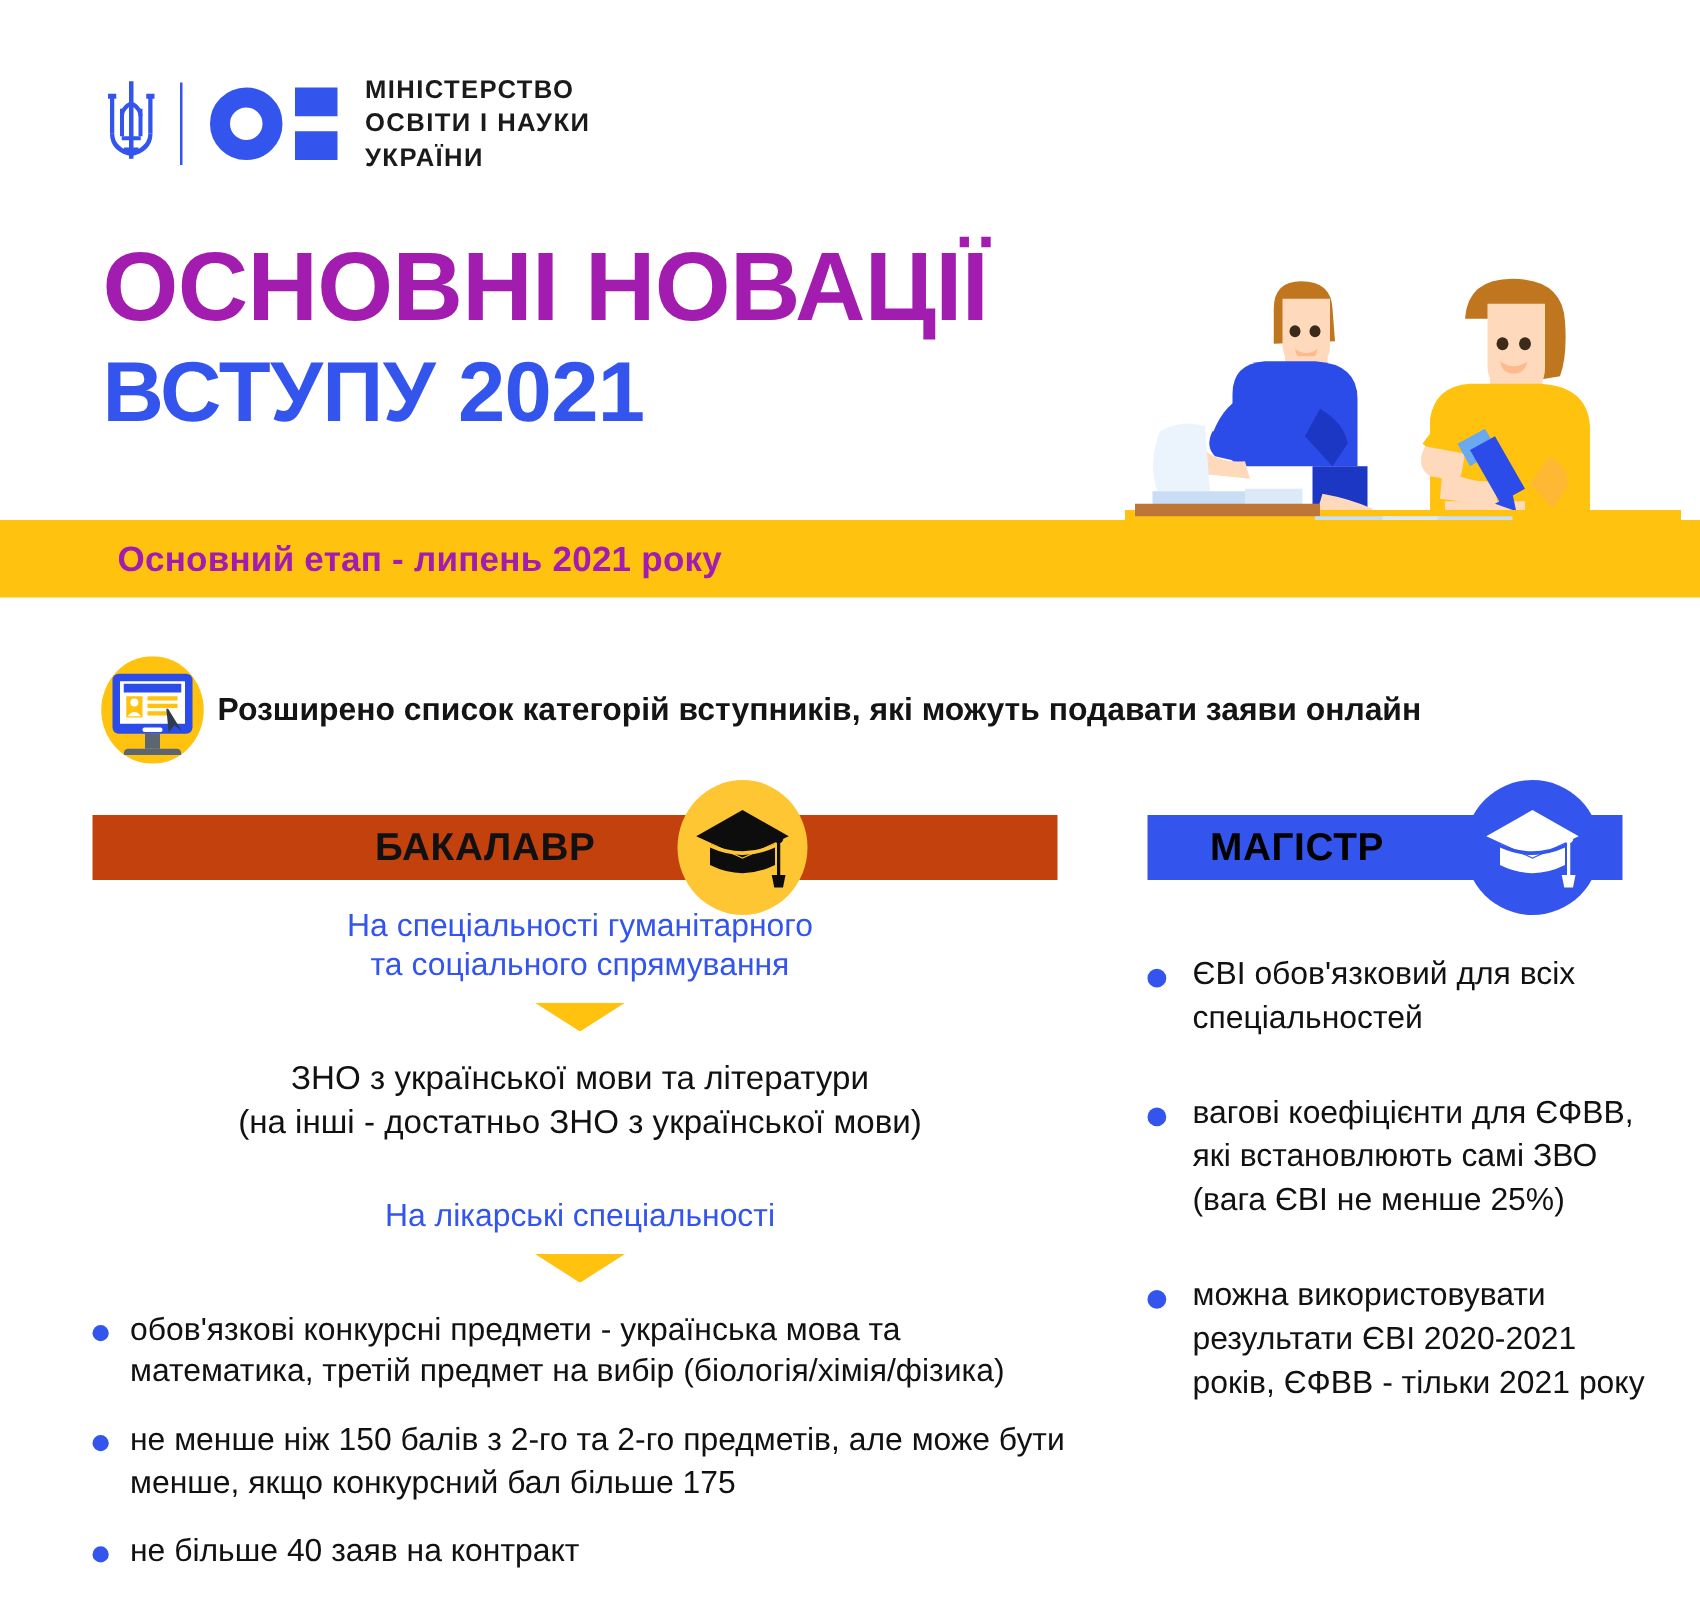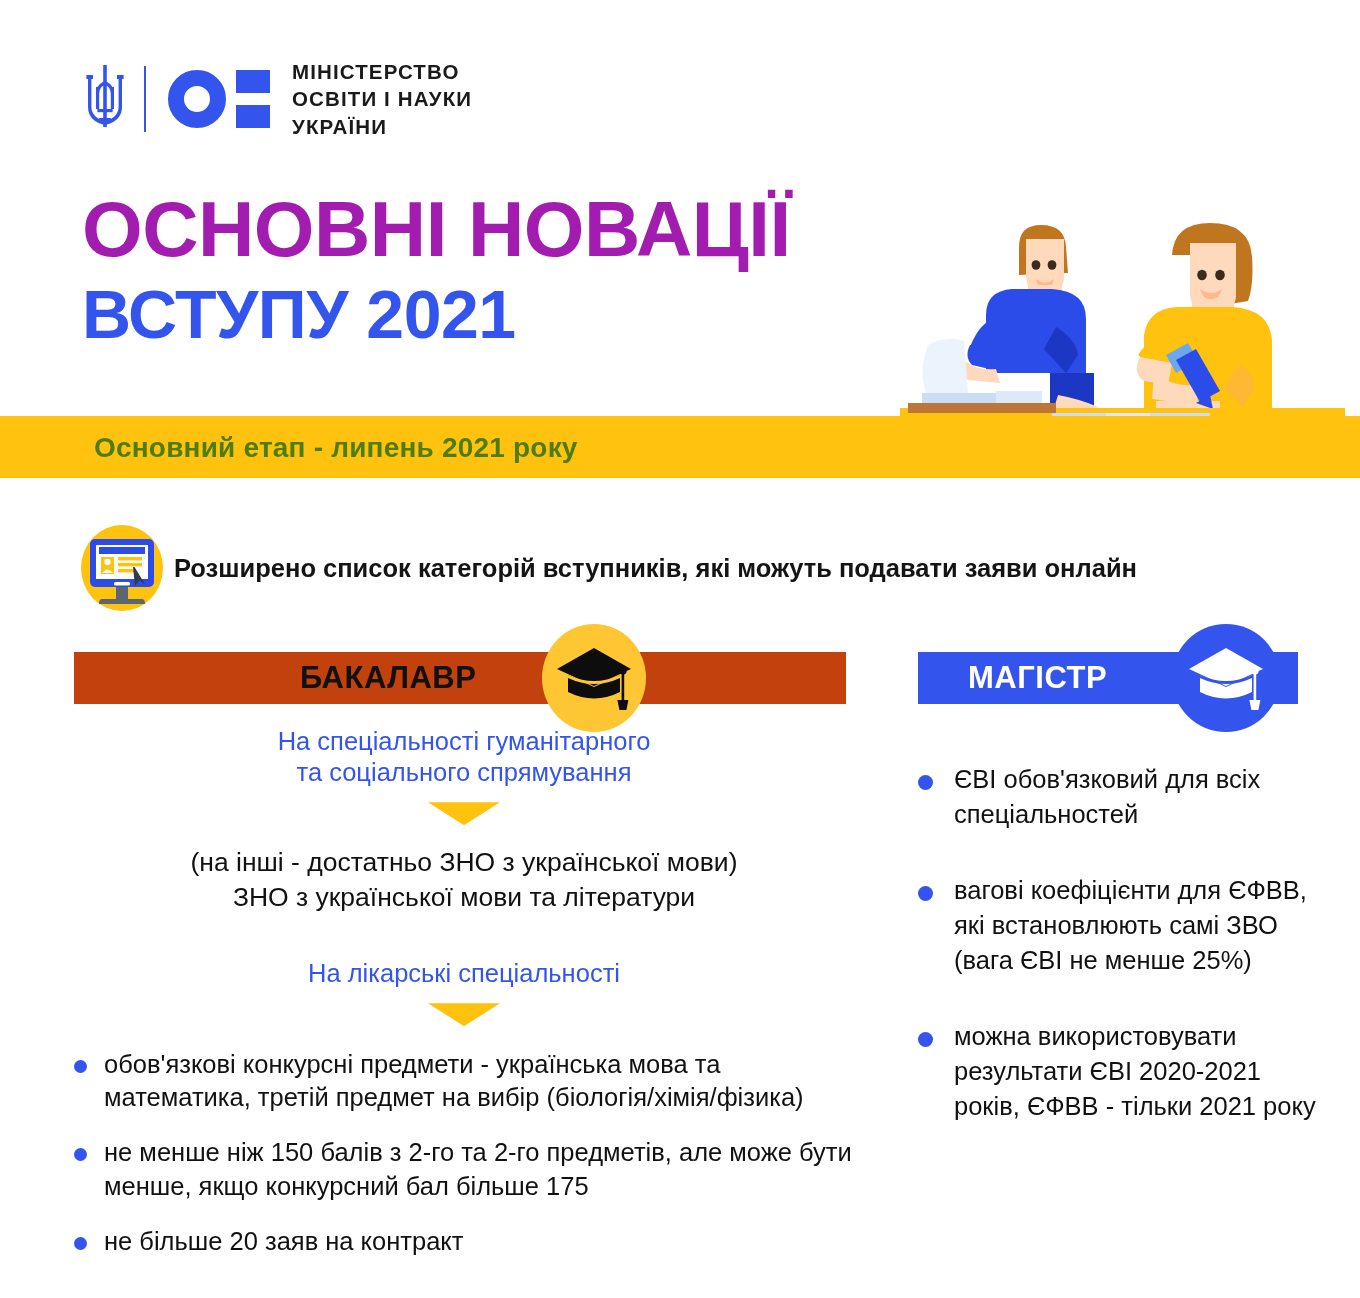--- a/index.html
+++ b/index.html
@@ -26,34 +26,34 @@
   .title { position: absolute; left: 82px; top: 190px; }
   .title-l1 { font-size: 78px; font-weight: bold; color: #a21caf; letter-spacing: -0.5px; line-height: 1.0; }
   .title-l2 { font-size: 68px; font-weight: bold; color: #3355ee; letter-spacing: -0.5px; line-height: 1.0; margin-top: 12px; }
 
   
   .illo { position: absolute; left: 900px; top: 205px; width: 445px; height: 265px; }
 
   
   .stage-band { position: absolute; left: 0; top: 416px; width: 1360px; height: 62px; background: #FFC20E; }
   .stage-band-text { position: absolute; left: 94px; top: 432px; font-size: 28px; font-weight: bold;
-                     color: #4d7c0f; letter-spacing: .2px; }
+                     color: #a21caf; letter-spacing: .2px; }
 
   
   .note-row { position: absolute; left: 80px; top: 525px; display: flex; align-items: center; }
   .note-icon-wrap { width: 84px; height: 86px; position: relative; flex: none; }
   .note-text { margin-left: 10px; font-size: 25.5px; font-weight: bold; color: #141414; white-space: nowrap; }
 
   
   .band { position: absolute; height: 52px; display: flex; align-items: center; }
   .band-bach { left: 74px; top: 652px; width: 772px; background: #c2410c; }
   .band-mast { left: 918px; top: 652px; width: 380px; background: #3355ee; }
   .band-label { font-size: 31px; font-weight: bold; letter-spacing: .5px; }
   .band-bach .band-label { color: #111; position: absolute; left: 226px; }
-  .band-mast .band-label { color: #ffffff; position: absolute; left: 50px; }
+  .band-mast .band-label { color: #000000; position: absolute; left: 50px; }
   .cap-badge { position: absolute; display: flex; align-items: center; justify-content: center; }
   .cap-bach { left: 542px; top: 624px; width: 104px; height: 108px; border-radius: 52px/54px; background: #FFC633; }
   .cap-mast { left: 1172px; top: 624px; width: 108px; height: 108px; border-radius: 50%; background: #3355ee; }
 
   
   .lcol { position: absolute; left: 74px; top: 726px; width: 780px; }
   .sub-head { color: #3355ee; font-size: 25.5px; line-height: 1.22; text-align: center; font-weight: normal; }
   .arrow-down { width: 72px; height: 23px; margin: 14px auto 0;
                 background: #FFC20E; clip-path: polygon(0 0, 100% 0, 50% 100%); }
   .center-text { font-size: 26.5px; line-height: 1.3; color: #111; text-align: center; margin-top: 20px; }
@@ -209,39 +209,39 @@
     </svg>
   </div>
 
   <div class="lcol">
     <div class="sub-head">
       <div>На спеціальності гуманітарного</div>
       <div>та соціального спрямування</div>
     </div>
     <div class="arrow-down"></div>
     <div class="center-text">
+      <div>ЗНО з української мови та літератури</div>
       <div>(на інші - достатньо ЗНО з української мови)</div>
-      <div>ЗНО з української мови та літератури</div>
     </div>
 
     <div class="sub-head" style="margin-top:44px">На лікарські спеціальності</div>
     <div class="arrow-down"></div>
 
     <div style="margin-top:22px">
       <div class="bul">
         <span class="dot"></span>
         <span class="bul-txt">обов'язкові конкурсні предмети - українська мова та математика, третій предмет на вибір (біологія/хімія/фізика)</span>
       </div>
       <div class="bul">
         <span class="dot"></span>
         <span class="bul-txt">не менше ніж 150 балів з 2-го та 2-го предметів, але може бути менше, якщо конкурсний бал більше 175</span>
       </div>
       <div class="bul">
         <span class="dot"></span>
-        <span class="bul-txt">не більше 20 заяв на контракт</span>
+        <span class="bul-txt">не більше 40 заяв на контракт</span>
       </div>
     </div>
   </div>
 
   <div class="rcol">
     <div class="bul">
       <span class="dot"></span>
       <span class="bul-txt">ЄВІ обов'язковий для всіх спеціальностей</span>
     </div>
     <div class="bul">

